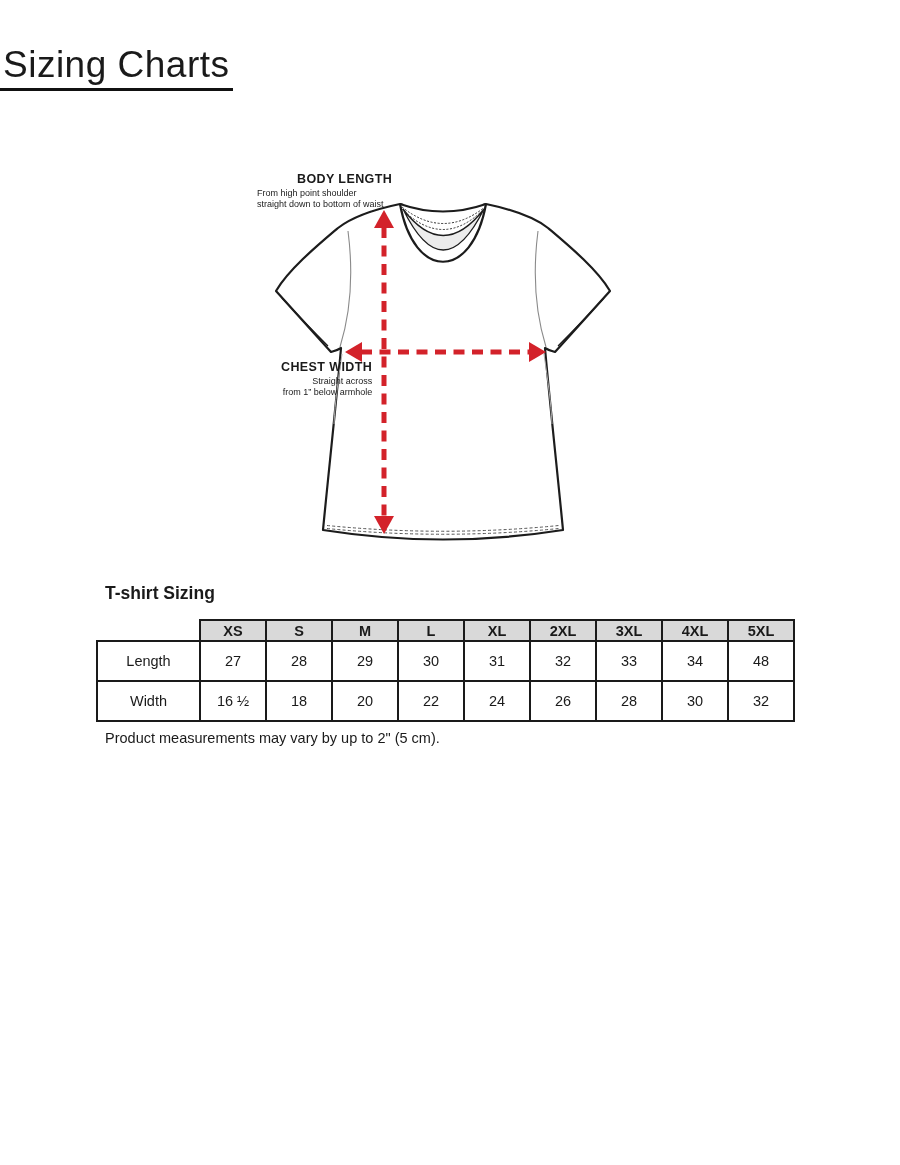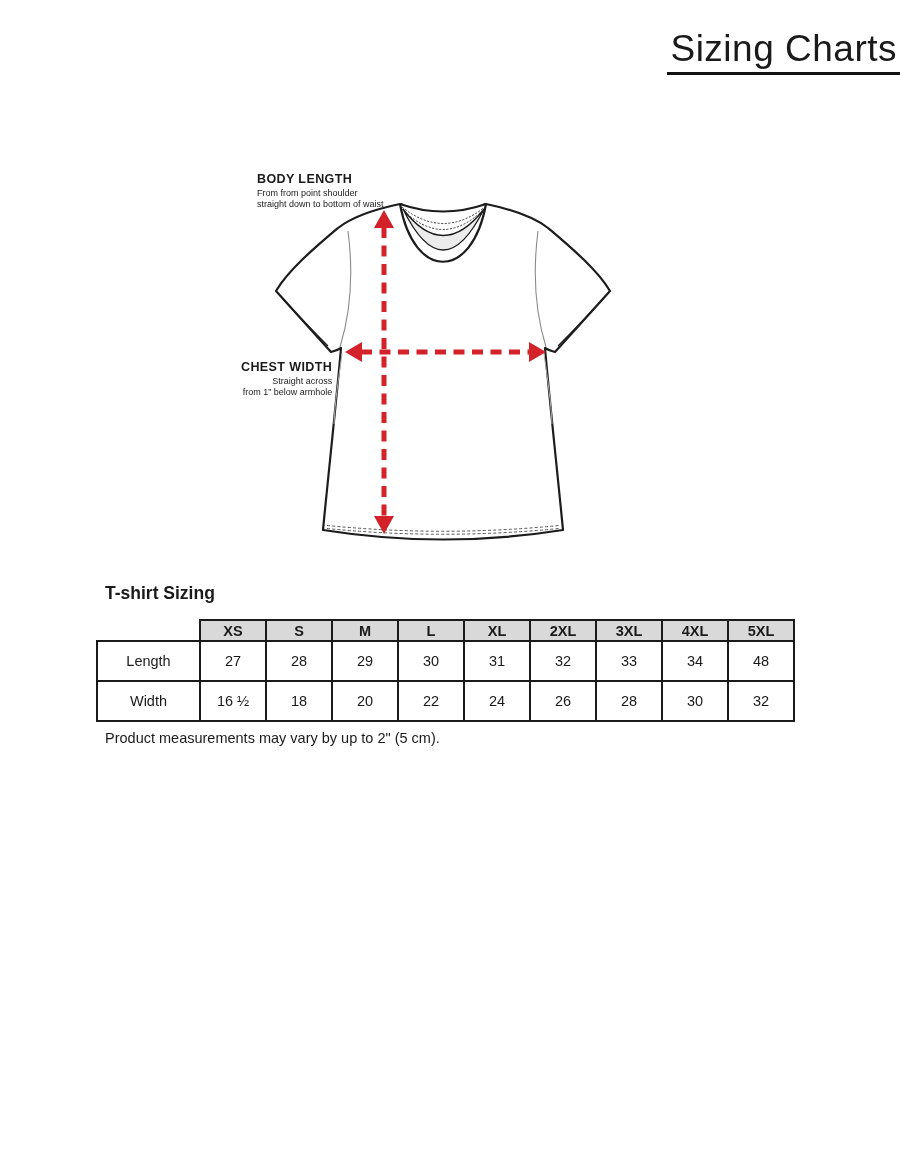--- a/index.html
+++ b/index.html
@@ -7,24 +7,24 @@
   body { font-family: "Liberation Sans", sans-serif; color: #1a1a1a; }
   .page {
     position: relative;
     width: 900px;
     height: 1165px;
     background: #ffffff;
     overflow: hidden;
   }
   .doc-title {
     position: absolute;
-    top: 28px;
+    top: 44px;
     left: 0;
     width: 100%;
-    text-align: right;
+    text-align: left;
     font-size: 37px;
     font-weight: 400;
     letter-spacing: 0.5px;
   }
   .doc-title span {
     display: inline-block;
     border-bottom: 3px solid #111;
     padding: 0 3px 2px 3px;
   }
   .section-heading {
@@ -44,20 +44,21 @@
   }
   .annotation {
     position: absolute;
     line-height: 1.2;
   }
   .annotation .ann-label {
     font-size: 12.5px;
     font-weight: 700;
     letter-spacing: 0.4px;
     margin-bottom: 1px;
+    margin-left: 40px;
   }
   .annotation .ann-line {
     font-size: 9px;
     color: #222;
   }
   .ann-body-length { left: 257px; top: 172px; }
   .ann-chest-width { left: 241px; top: 360px; text-align: right; }
   .size-table {
     position: absolute;
     left: 96px;
@@ -154,21 +155,21 @@
 
     <g>
       <line x1="361" y1="352" x2="529" y2="352" stroke="var(--accent-red,#d3222a)" stroke-width="5" stroke-dasharray="11,7.5"></line>
       <polygon points="345,352 362,342 362,362" fill="var(--accent-red,#d3222a)"></polygon>
       <polygon points="546,352 529,342 529,362" fill="var(--accent-red,#d3222a)"></polygon>
     </g>
   </svg>
 
   <div class="annotation ann-body-length">
     <div class="ann-label">BODY LENGTH</div>
-    <div class="ann-line">From from point shoulder</div>
+    <div class="ann-line">From high point shoulder</div>
     <div class="ann-line">straight down to bottom of waist</div>
   </div>
 
   <div class="annotation ann-chest-width">
     <div class="ann-label">CHEST WIDTH</div>
     <div class="ann-line">Straight across</div>
     <div class="ann-line">from 1” below armhole</div>
   </div>
 
   <div class="section-heading heading-tshirt">T-shirt Sizing</div>

